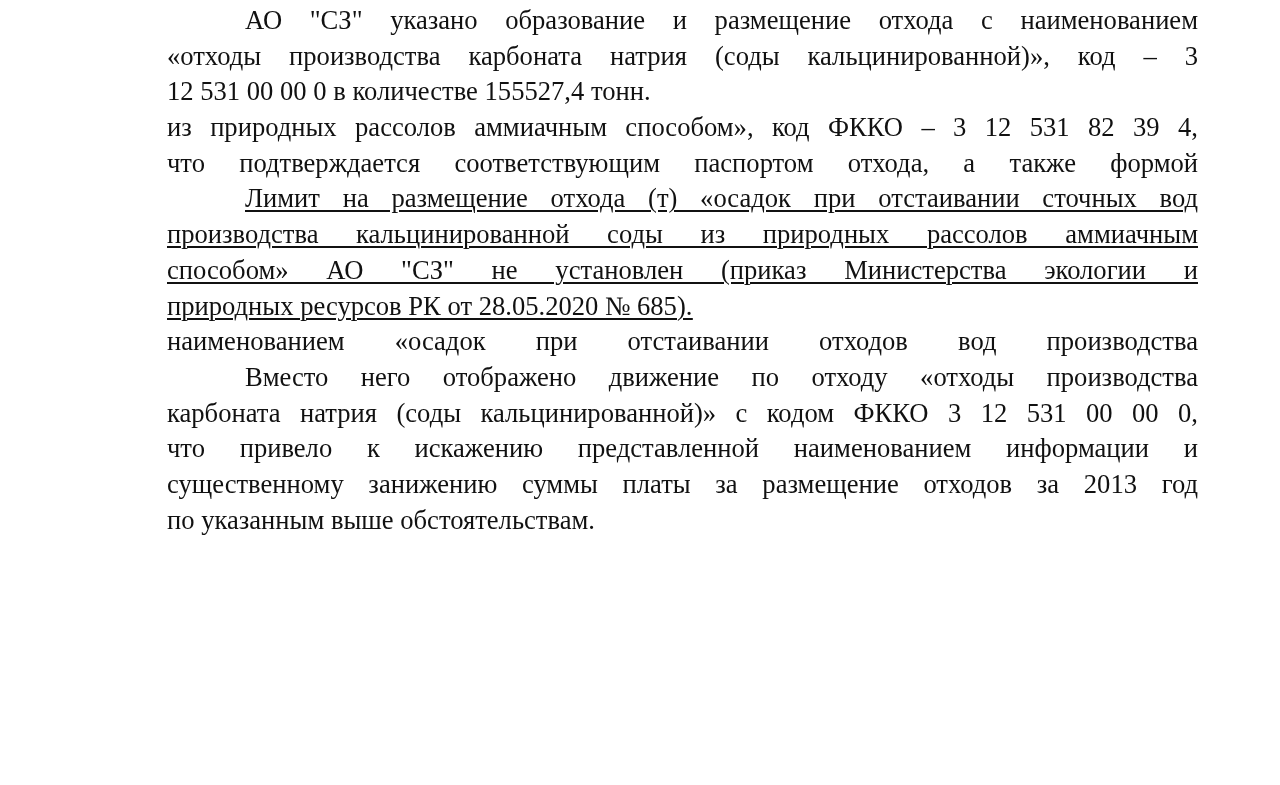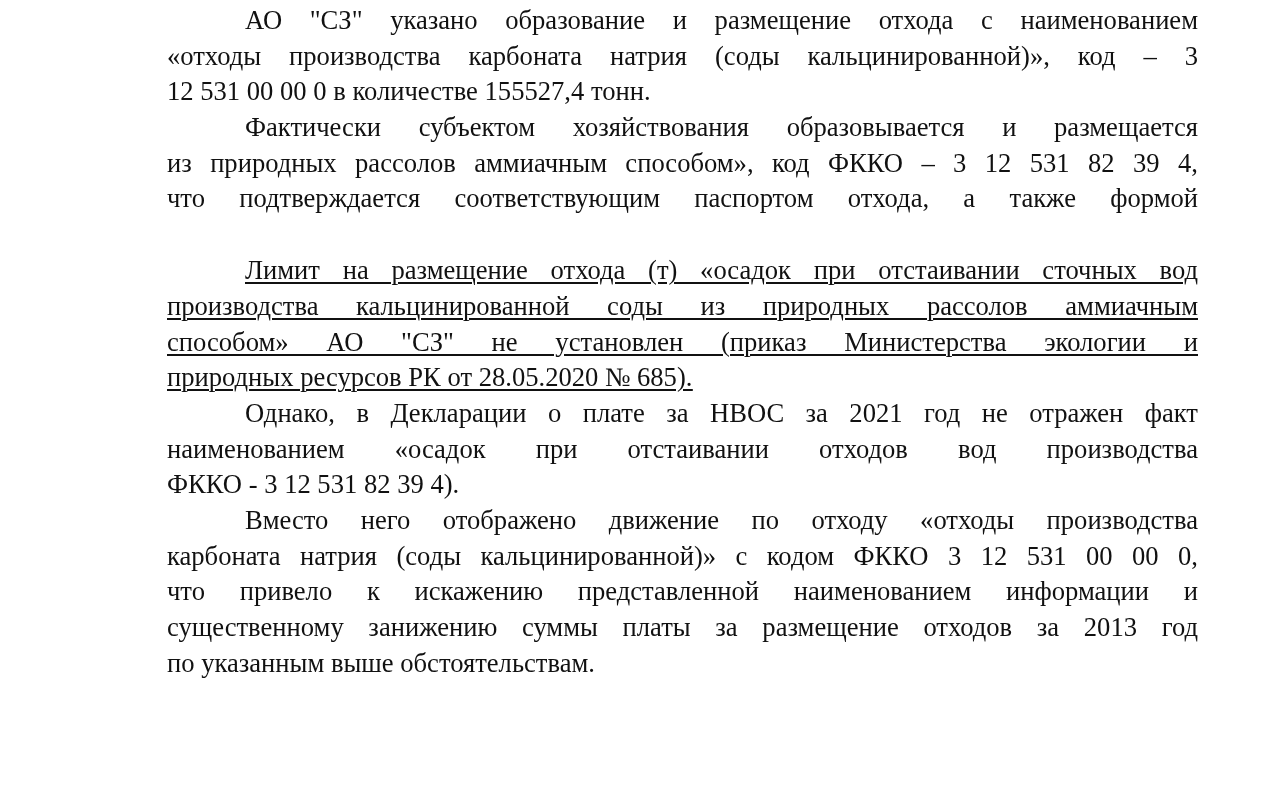--- a/index.html
+++ b/index.html
@@ -33,55 +33,51 @@
   .line.last {
     text-align-last: left;
   }
   .line.indent {
     padding-left: 78px;
   }
   .u {
     text-decoration: underline;
     text-decoration-thickness: 1.5px;
     text-underline-offset: 3px;
-    margin-top: 36px;
   }
   .u .line {
     text-decoration: underline;
   }
   .para { display: block; }
 </style>
 </head>
 <body>
 
 <div class="page">
 
   <div class="para">
     <span class="line indent">АО "СЗ" указано образование и размещение отхода с наименованием</span>
     <span class="line">«отходы производства карбоната натрия (соды кальцинированной)», код – 3</span>
     <span class="line last">12 531 00 00 0 в количестве 155527,4 тонн.</span>
   </div>
 
   <div class="para">
-    <span class="line indent">Фактически субъектом хозяйствования образовывается и размещается</span>
     <span class="line">из природных рассолов аммиачным способом», код ФККО – 3 12 531 82 39 4,</span>
     <span class="line">что подтверждается соответствующим паспортом отхода, а также формой</span>
   </div>
 
   <div class="para u">
     <span class="line indent"><span class="u">Лимит на размещение отхода (т) «осадок при отстаивании сточных вод</span></span>
     <span class="line">производства кальцинированной соды из природных рассолов аммиачным</span>
     <span class="line">способом» АО "СЗ" не установлен (приказ Министерства экологии и</span>
     <span class="line last"><span class="u">природных ресурсов РК от 28.05.2020 № 685).</span></span>
   </div>
 
   <div class="para">
-    <span class="line indent">Однако, в Декларации о плате за НВОС за 2021 год не отражен факт</span>
     <span class="line">наименованием «осадок при отстаивании отходов вод производства</span>
-    <span class="line last">ФККО - 3 12 531 82 39 4).</span>
   </div>
 
   <div class="para">
     <span class="line indent">Вместо него отображено движение по отходу «отходы производства</span>
     <span class="line">карбоната натрия (соды кальцинированной)» с кодом ФККО 3 12 531 00 00 0,</span>
     <span class="line">что привело к искажению представленной наименованием информации и</span>
     <span class="line">существенному занижению суммы платы за размещение отходов за 2013 год</span>
     <span class="line last">по указанным выше обстоятельствам.</span>
   </div>
 

